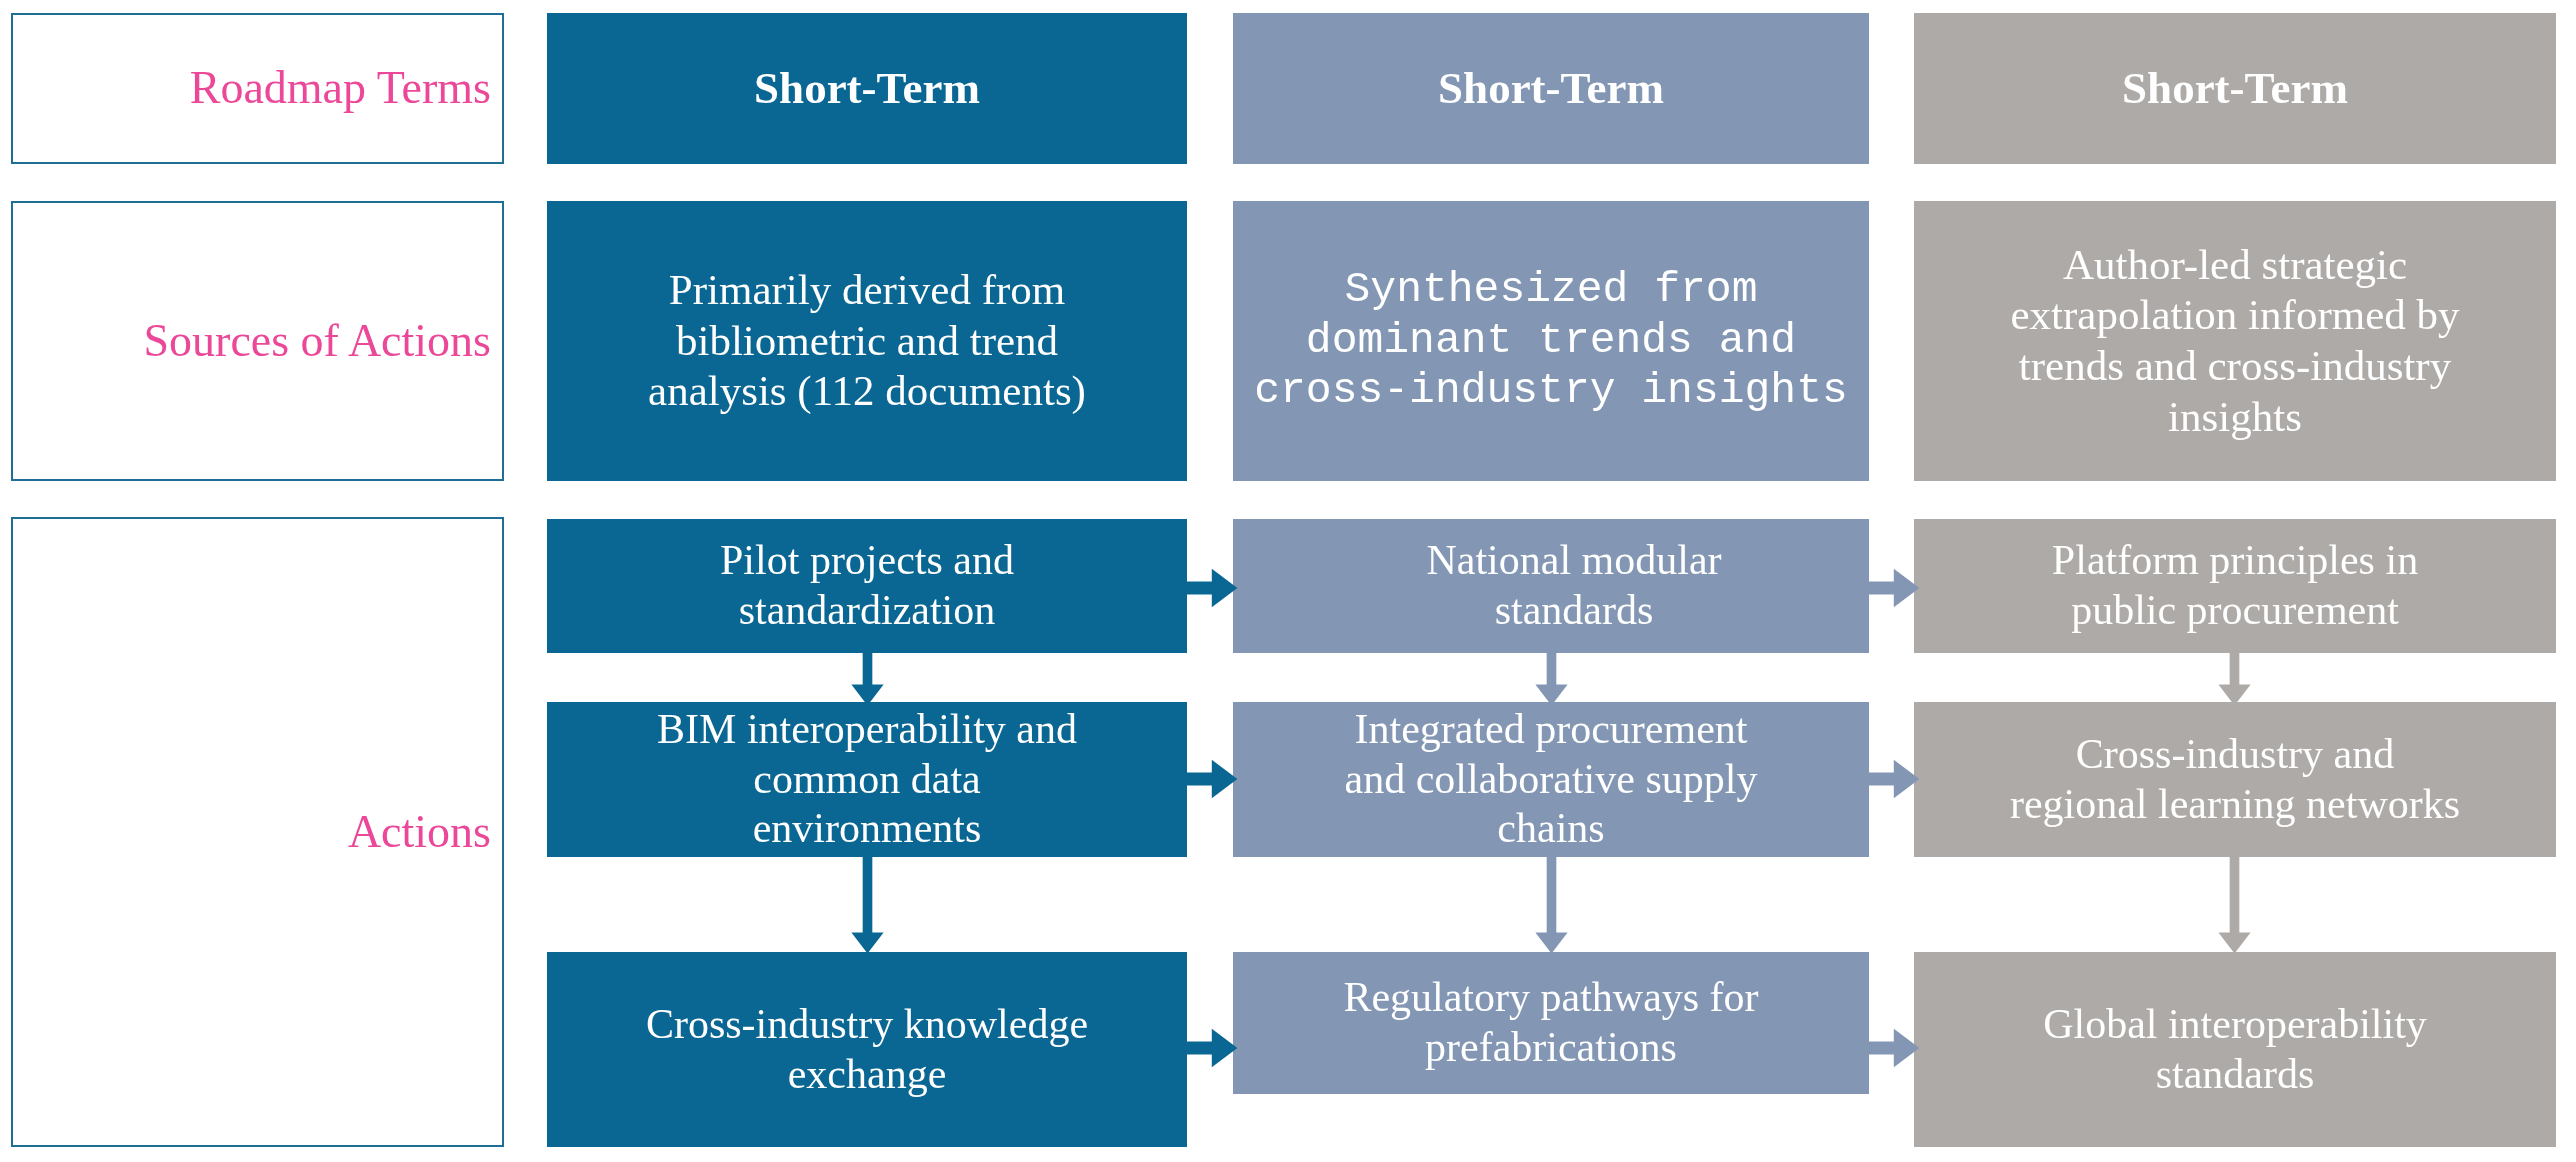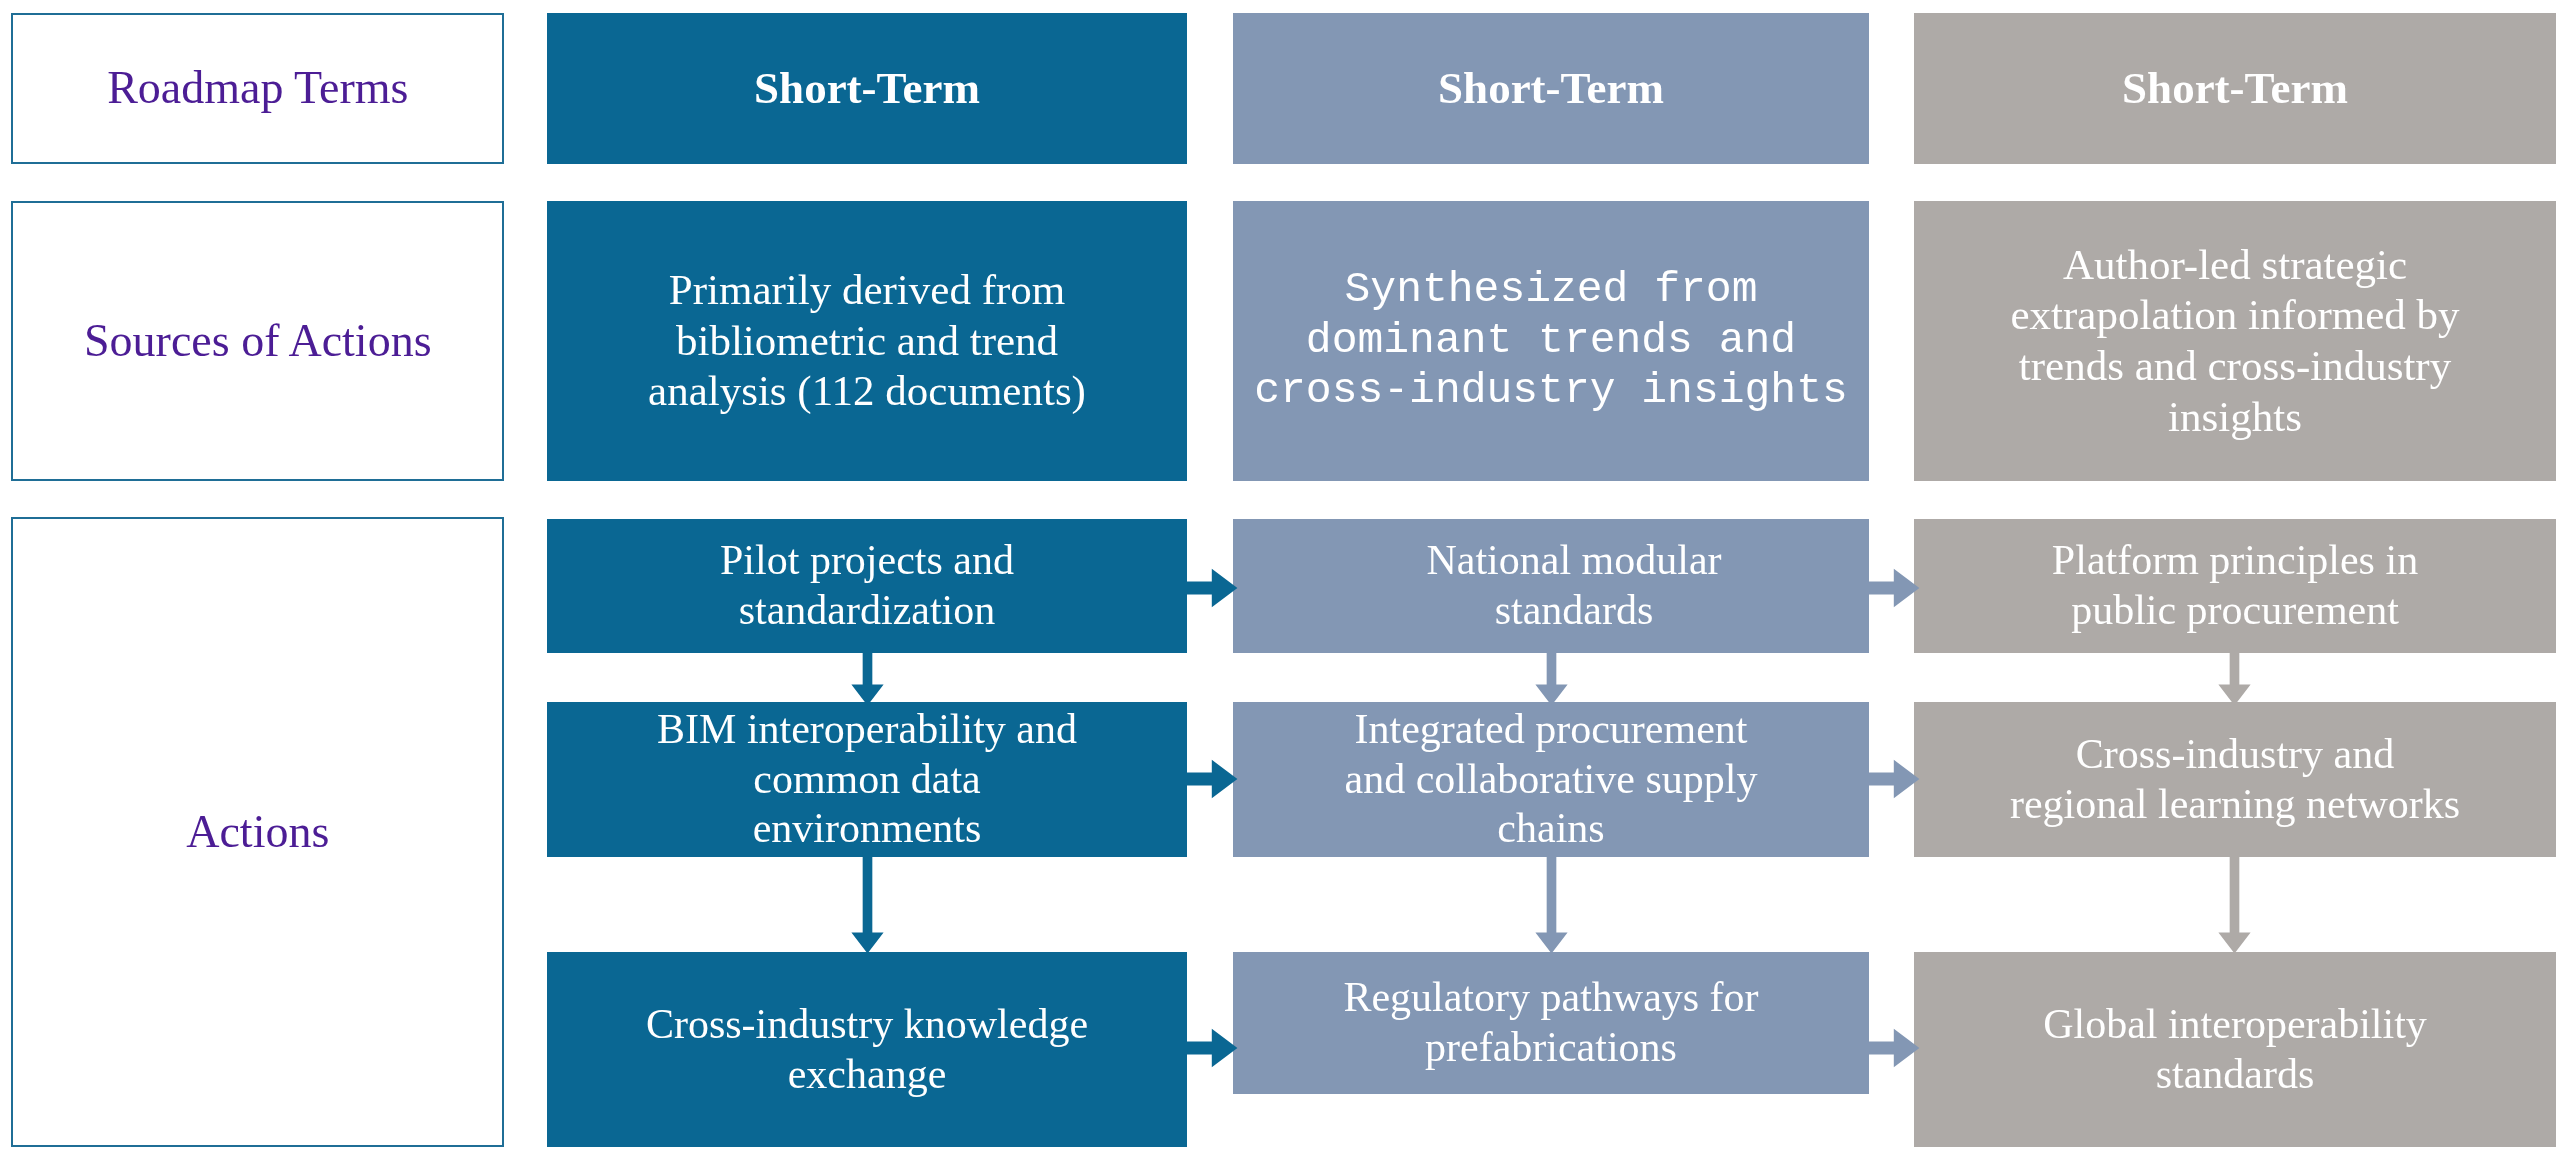--- a/index.html
+++ b/index.html
@@ -34,22 +34,23 @@
     width: 100%;
     padding: 0 11.3px;
     box-sizing: border-box;
     white-space: pre-line;
   }
 
   
   .label-box {
     background: #ffffff;
     border: 2.4px solid #1f6e96;
-    color: #4c1d95;
+    color: #ec4899;
     font-size: 46px;
+    text-align: right;
   }
 
   
   .c-blue  { background: #0a6793; color: #ffffff; }
   .c-slate { background: #8397b4; color: #ffffff; }
   .c-gray  { background: #aeaaa7; color: #ffffff; }
 
   .hdr {
     font-weight: bold;
     font-size: 45px;

